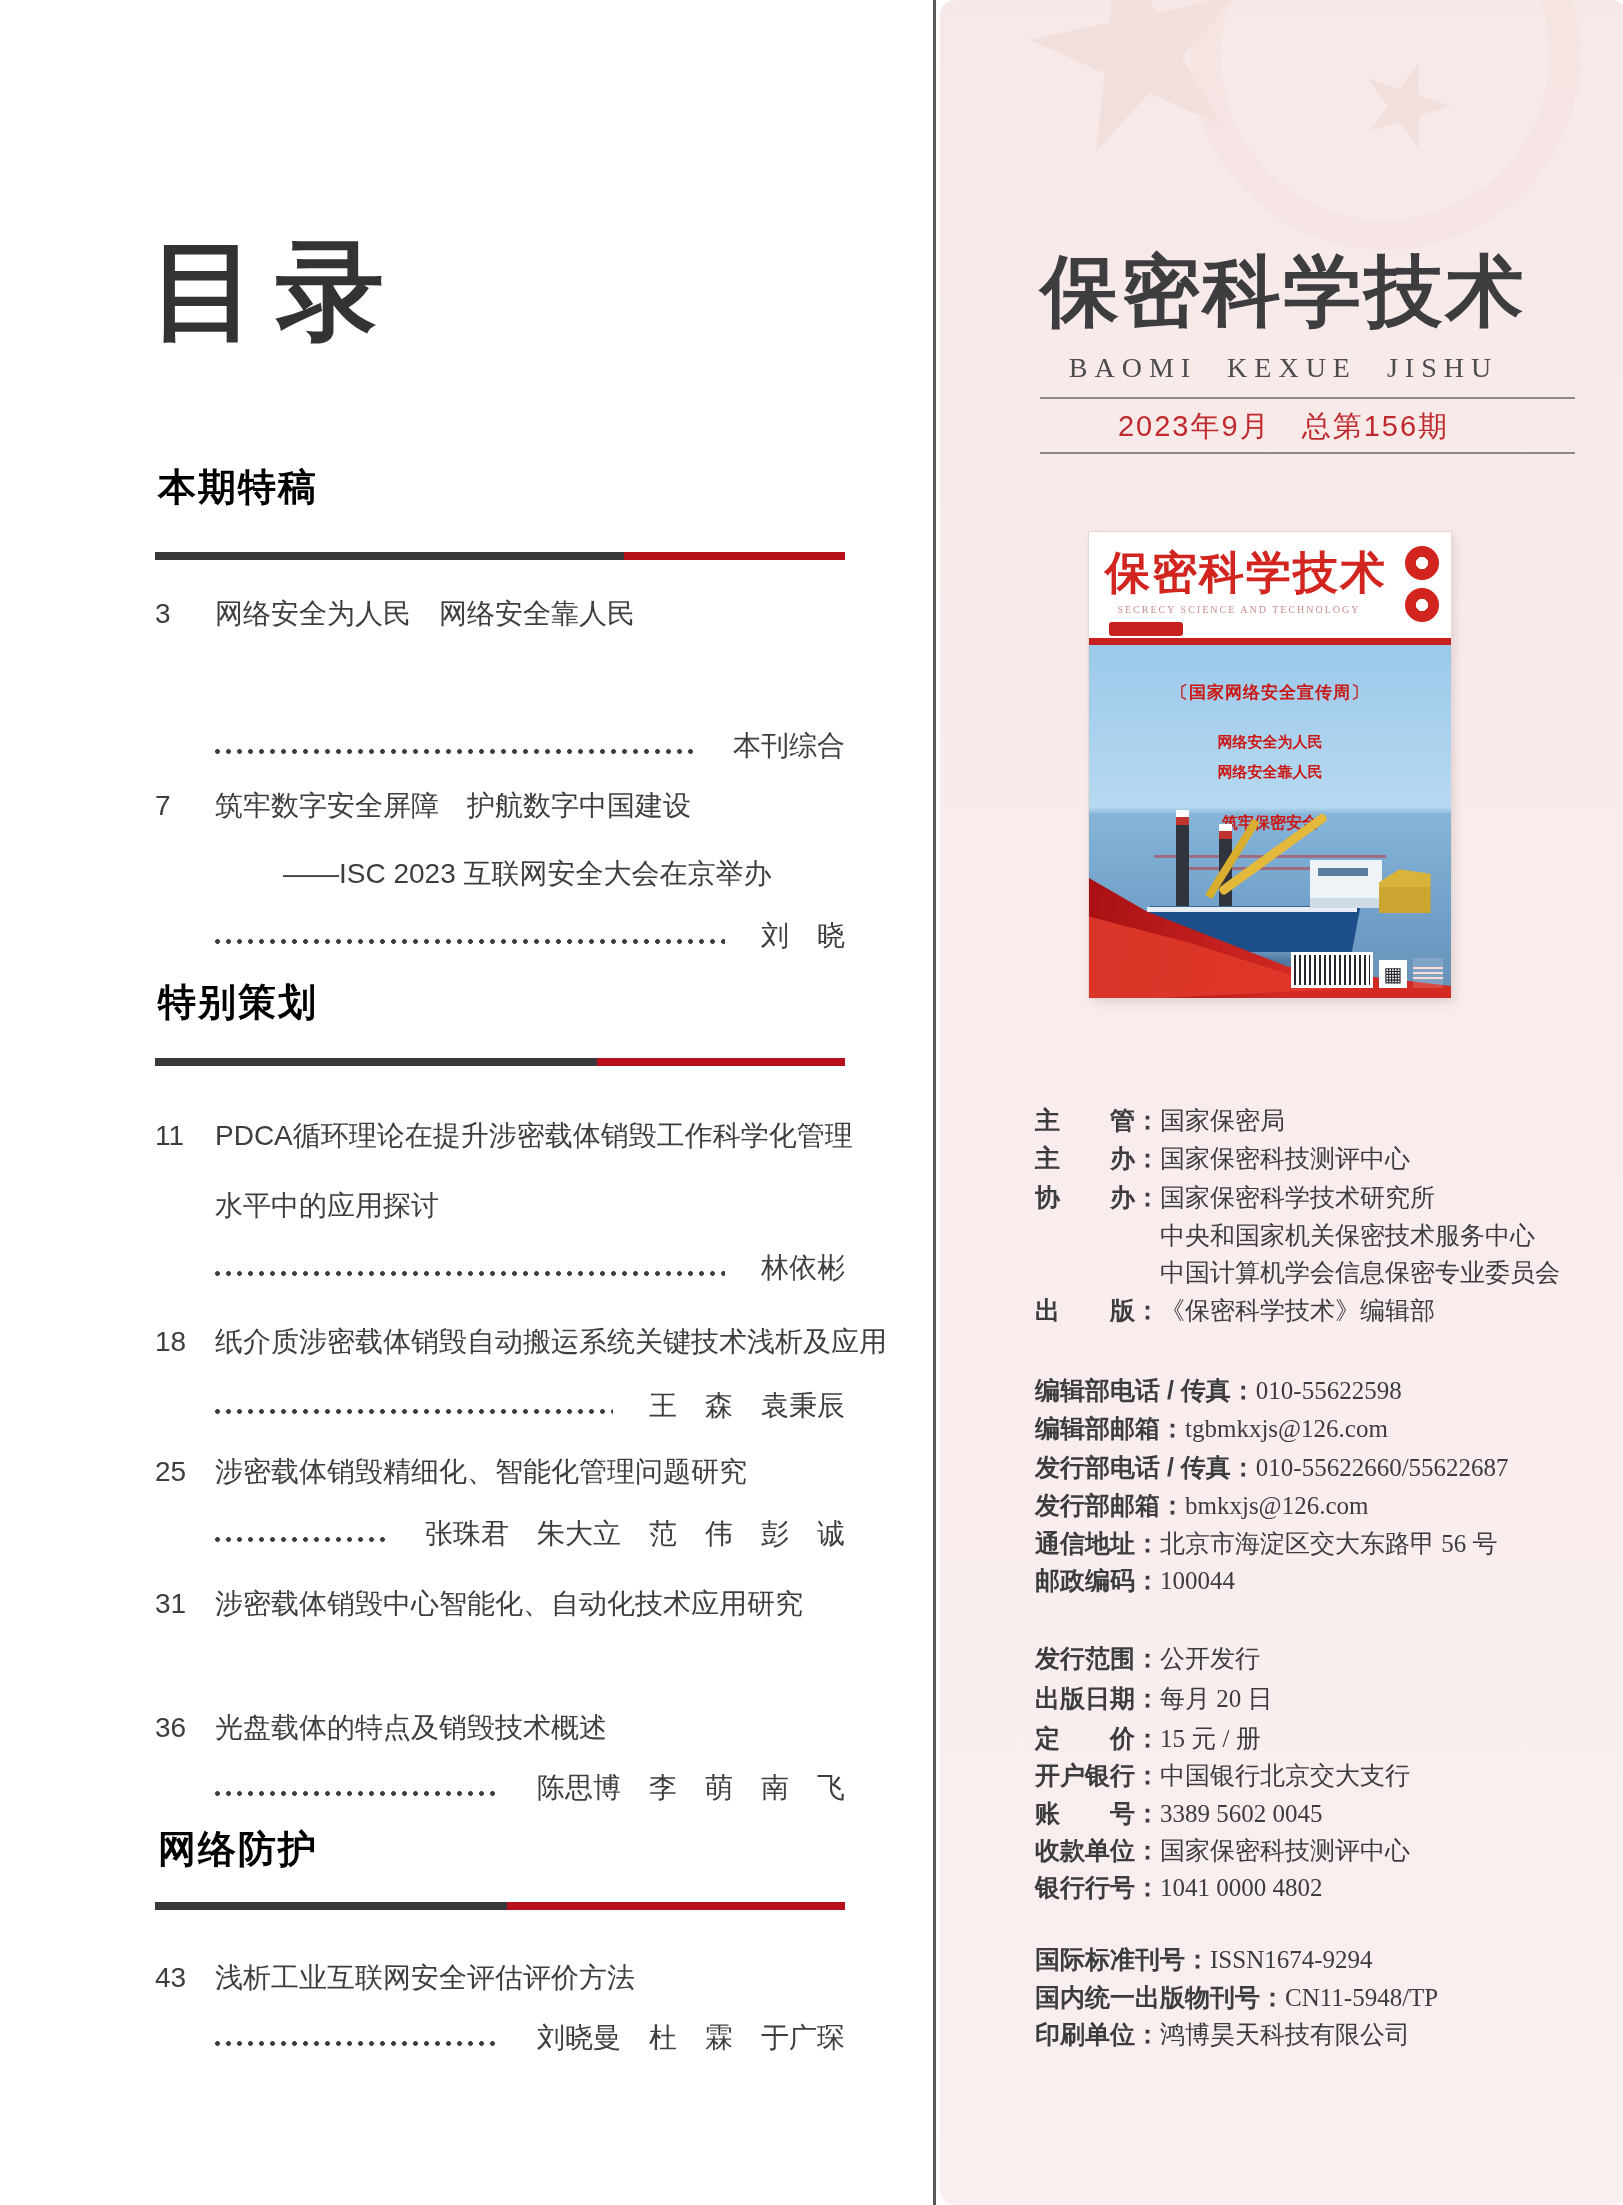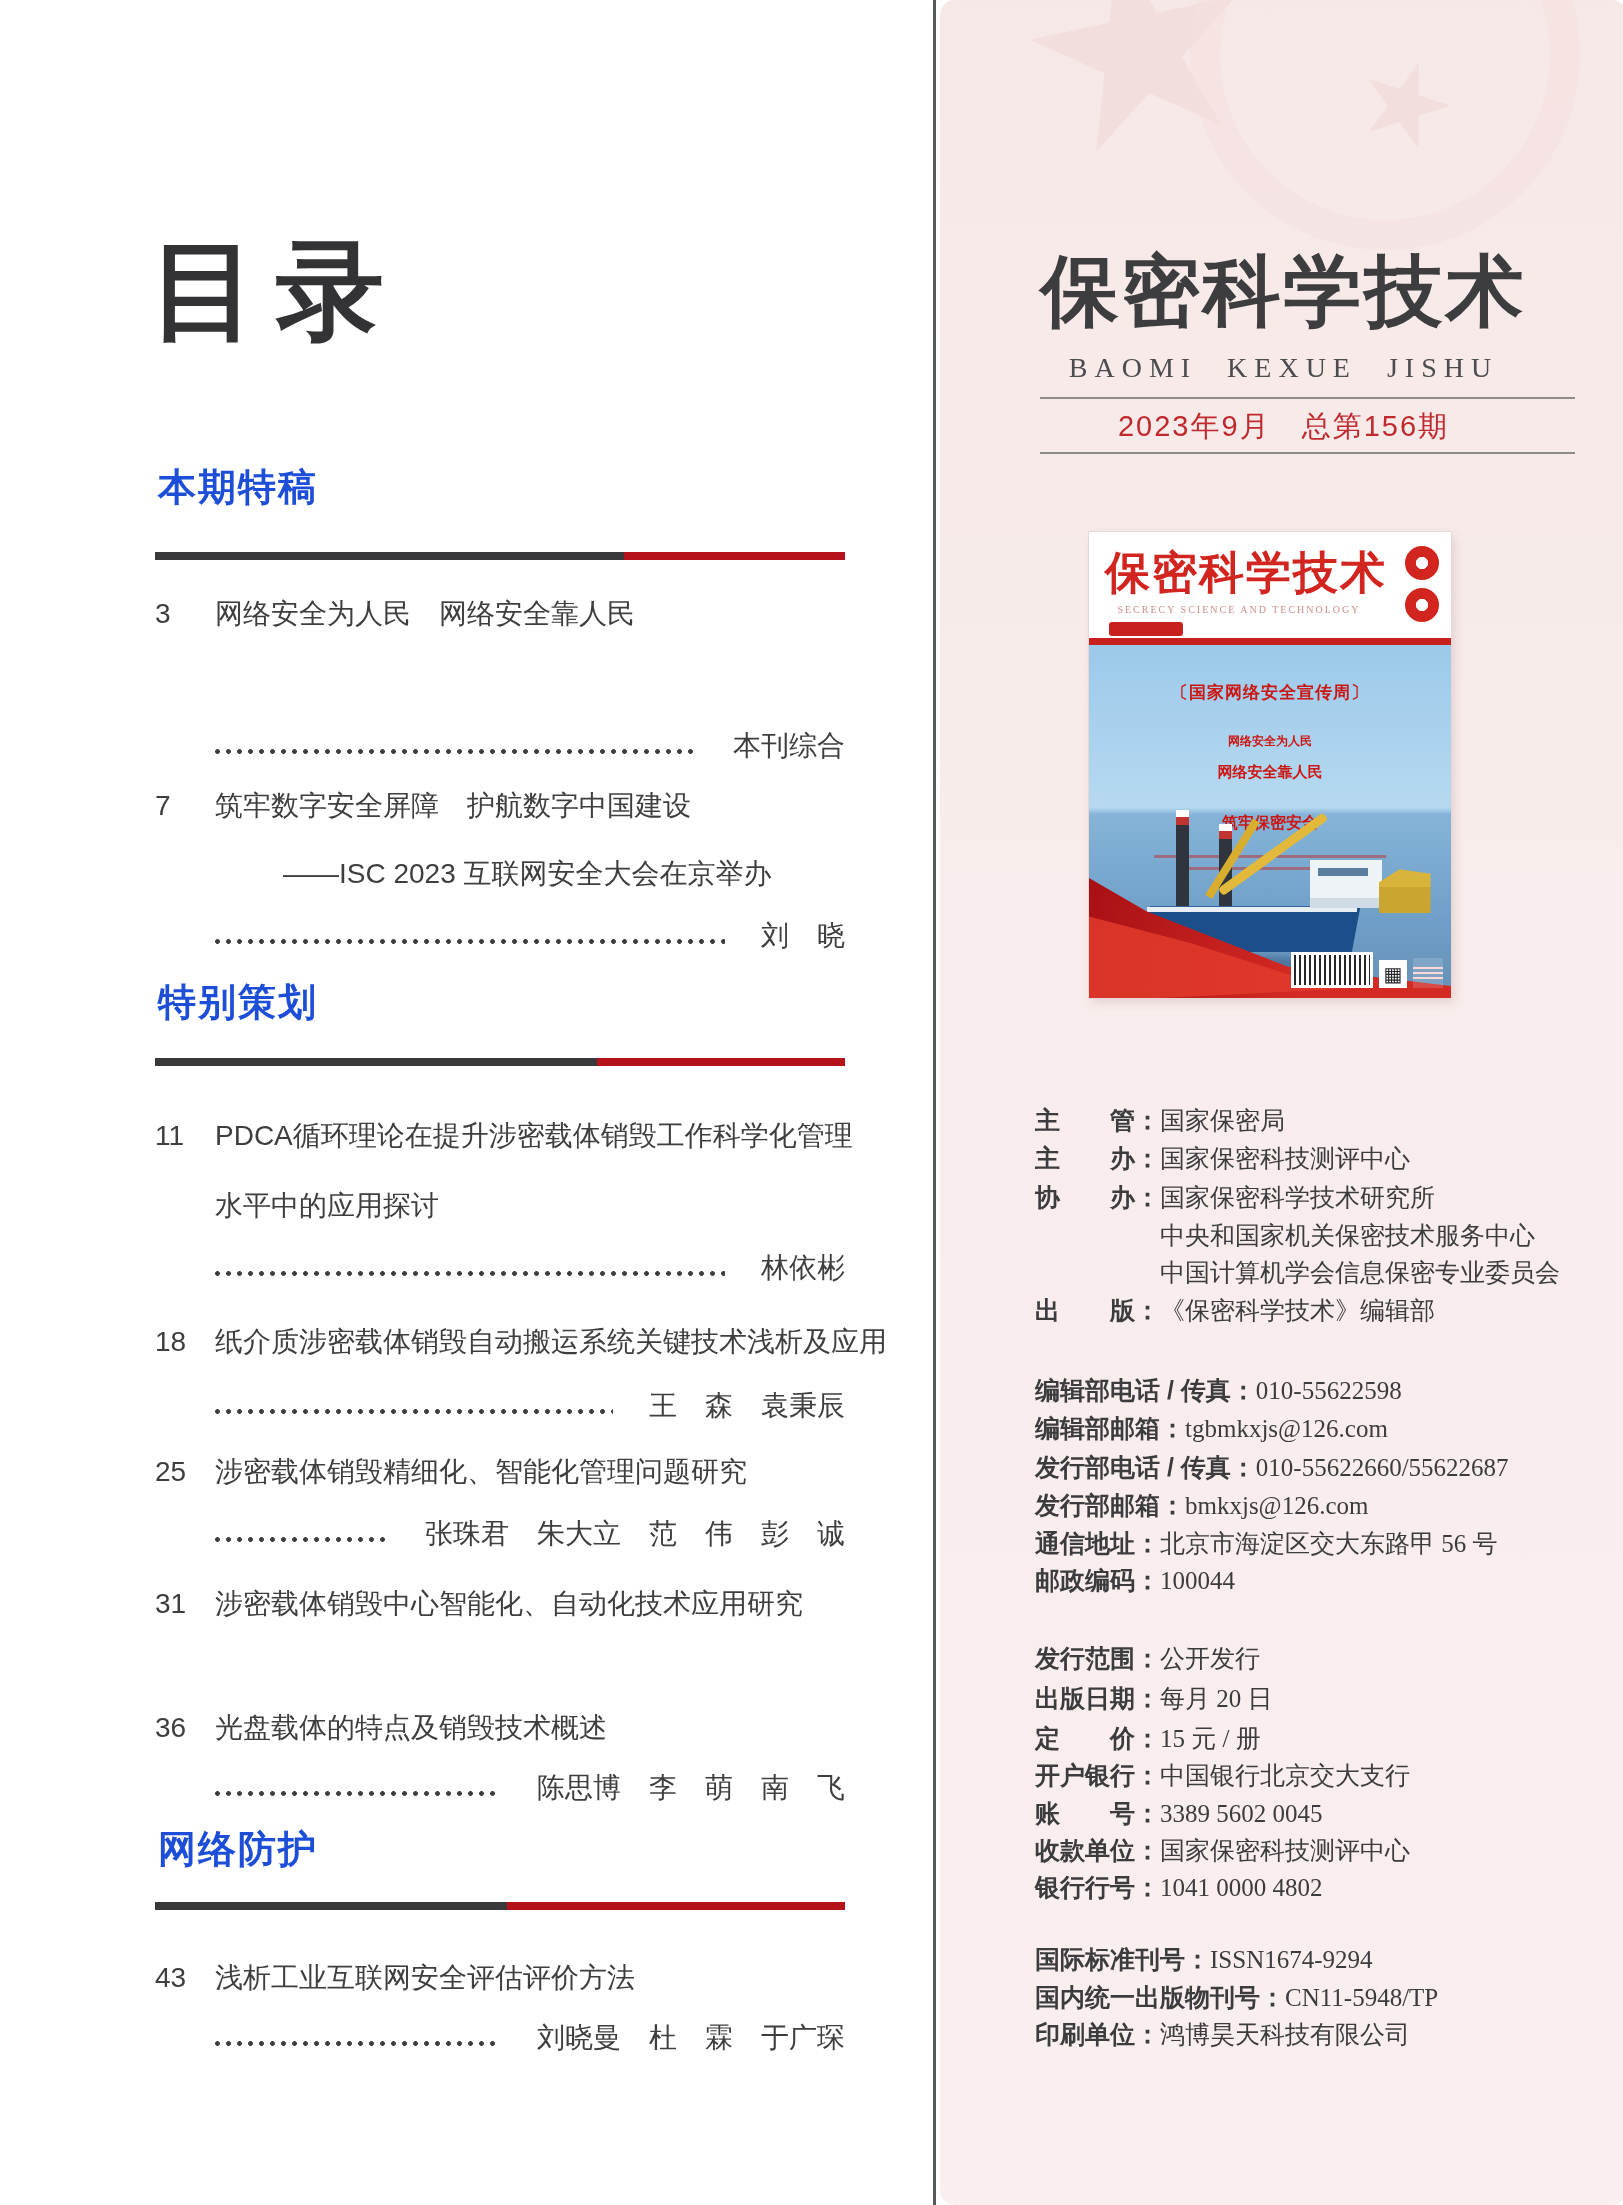--- a/index.html
+++ b/index.html
@@ -1,21 +1,21 @@
 <!DOCTYPE html>
 <html><head>
 <meta charset="utf-8">
 <style>
   html,body{margin:0;padding:0;}
   body{width:1623px;height:2205px;background:#ffffff;font-family:"Liberation Sans",sans-serif;color:#3e3e40;}
   .page{position:relative;width:1623px;height:2205px;overflow:hidden;background:#fff;}
 
   
   .toc-title{position:absolute;left:150px;top:238px;font-family:"Liberation Serif",serif;font-weight:900;font-size:108px;letter-spacing:18px;color:#333335;line-height:1;}
-  .sec-head{position:absolute;left:158px;font-size:38px;font-weight:900;color:#1d4ed8;font-family:"Liberation Serif",serif;letter-spacing:2px;line-height:1;}
+  .sec-head{position:absolute;left:158px;font-size:38px;font-weight:900;color:#000000;font-family:"Liberation Serif",serif;letter-spacing:2px;line-height:1;}
   .rule{position:absolute;left:155px;width:690px;height:8px;}
   .line{position:absolute;left:155px;width:690px;display:flex;align-items:flex-start;font-size:28px;color:#3e3e40;line-height:1.3;white-space:nowrap;}
   .num{width:60px;flex:0 0 60px;}
   .sub-line{padding-left:128px;box-sizing:border-box;}
   .cont-line{padding-left:60px;box-sizing:border-box;}
   .dots-line{padding-left:60px;box-sizing:border-box;gap:28px;}
   .dots{flex:1 1 auto;align-self:flex-end;height:5px;margin:0 8px 10px 0;
         background-image:radial-gradient(circle at 2.5px 2.5px,#3d3d3f 2.1px,transparent 2.6px);
         background-size:11px 5px;background-repeat:repeat-x;}
   .authors{flex:0 0 auto;}
@@ -174,21 +174,21 @@
 
     <div class="cover">
       <div class="cov-title">保密科学技术</div>
       <div class="cov-eng">SECRECY SCIENCE AND TECHNOLOGY</div>
       <div class="cov-circle" style="right:12px;top:14px"></div>
       <div class="cov-circle" style="right:12px;top:56px"></div>
       <div class="cov-pill"></div>
       <div class="cov-strip"></div>
       <div class="photo">
         <div class="p-banner">〔国家网络安全宣传周〕</div>
-        <div class="p-slogan" style="top:88px;font-size:12px">网络安全为人民</div>
+        <div class="p-slogan" style="top:88px;font-size:15px">网络安全为人民</div>
         <div class="p-slogan" style="top:118px;font-size:15px">网络安全靠人民</div>
         <div class="p-slogan" style="top:168px;font-size:16px">筑牢保密安全</div>
         <div class="p-bar" style="top:210px;width:64%"></div>
         <div class="p-bar" style="top:222px;width:50%"></div>
         <div class="reflect"></div>
         <div class="hull"></div>
         <div class="hull-stripe"></div>
         <div class="stack" style="left:24%;bottom:26%;height:96px"></div>
         <div class="stack" style="left:36%;bottom:26%;height:82px"></div>
         <div class="boom"></div>

